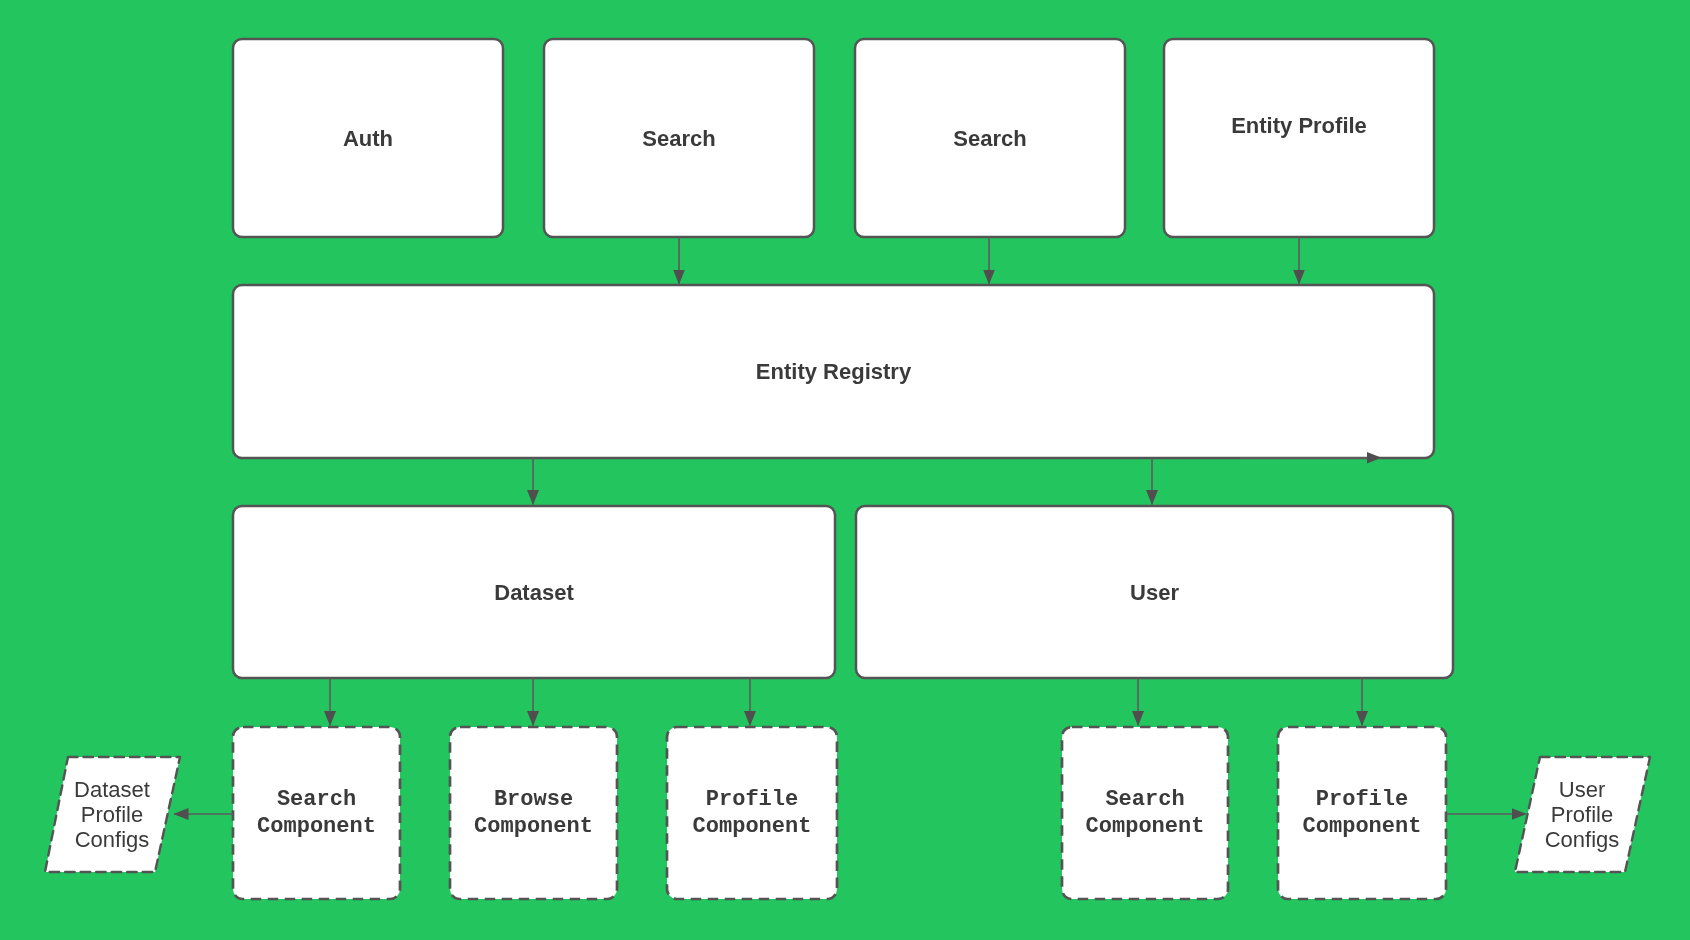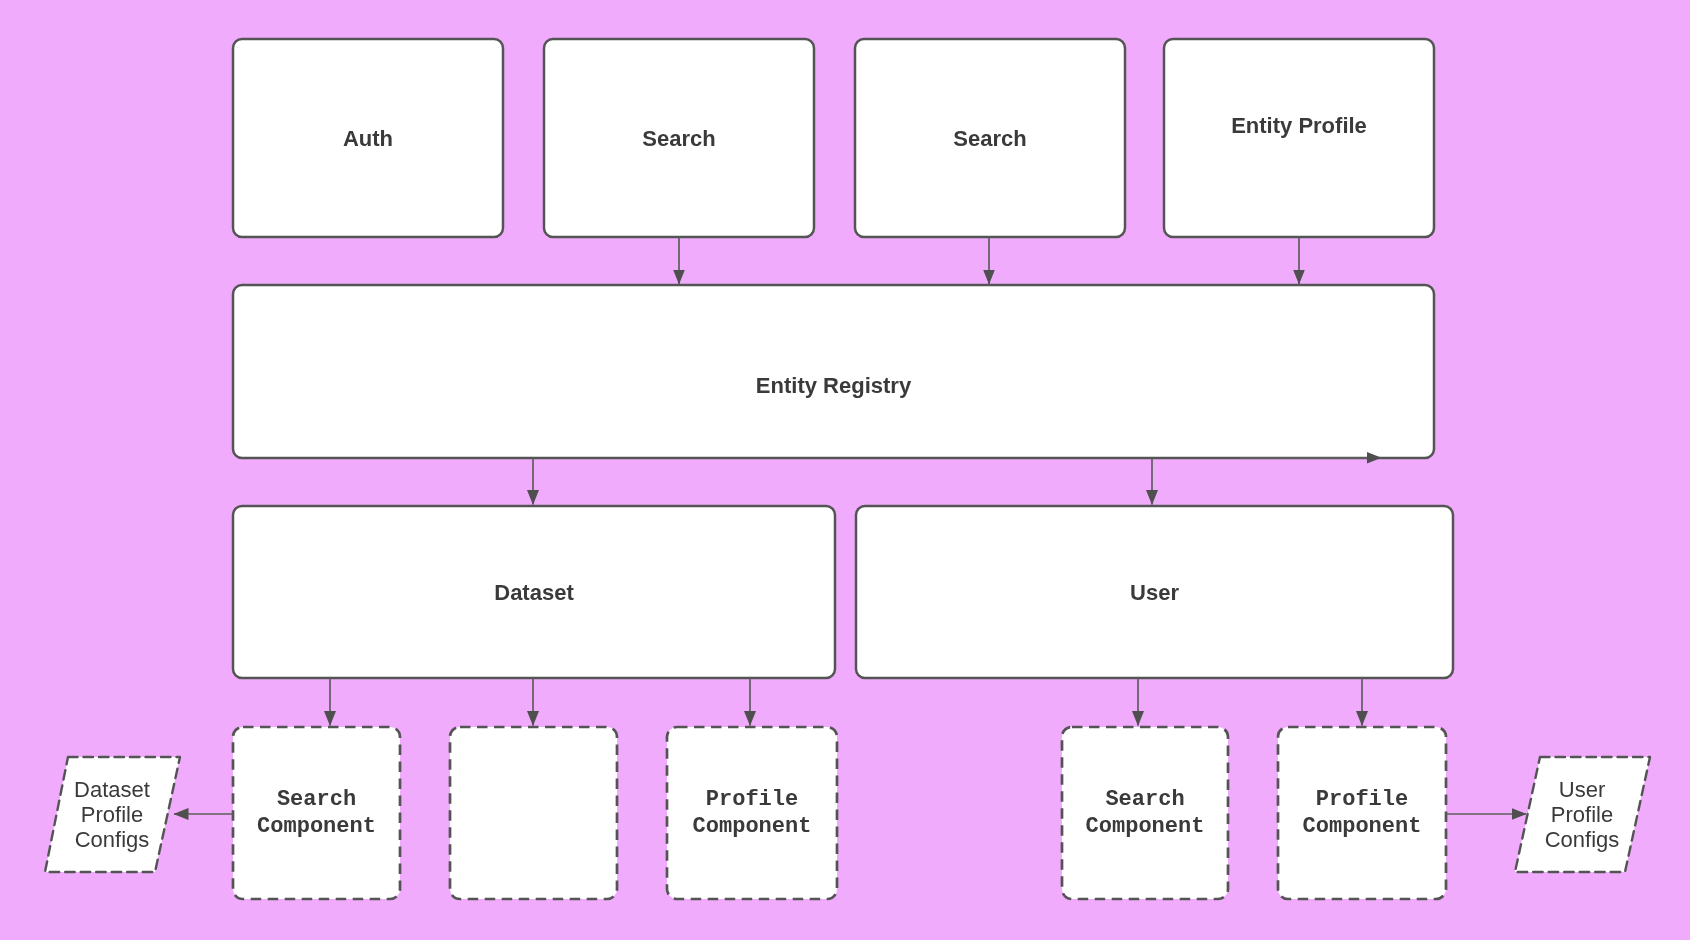--- a/index.html
+++ b/index.html
@@ -4,21 +4,21 @@
 <style>
   html, body {
     margin: 0;
     padding: 0;
     background: #ffffff;
   }
   .canvas {
     position: relative;
     width: 1690px;
     height: 940px;
-    background: #f0abfc;
+    background: #22c55e;
     font-family: "Liberation Sans", "DejaVu Sans", sans-serif;
     overflow: hidden;
   }
   .shapes {
     position: absolute;
     left: 0;
     top: 0;
   }
   .label {
     position: absolute;
@@ -95,28 +95,29 @@
   </svg>
 
   <div class="label" style="left:233px; top:39px; width:270px; height:198px;">Auth</div>
 
   <div class="label" style="left:544px; top:39px; width:270px; height:198px;">Search</div>
 
   <div class="label" style="left:855px; top:39px; width:270px; height:198px;">Search</div>
 
   <div class="label" style="left:1164px; top:26px; width:270px; height:198px;">Entity Profile</div>
 
-  <div class="label" style="left:233px; top:299px; width:1201px; height:173px;">Entity Registry</div>
+  <div class="label" style="left:233px; top:285px; width:1201px; height:173px;">Entity Registry</div>
 
   <div class="label" style="left:233px; top:506px; width:602px; height:172px;">Dataset</div>
 
   <div class="label" style="left:856px; top:506px; width:597px; height:172px;">User</div>
 
   <div class="label wrap" style="left:233px; top:727px; width:167px; height:172px;">Search Component</div>
 
+  <div class="label wrap" style="left:450px; top:727px; width:167px; height:172px;">Browse Component</div>
 
   <div class="label wrap" style="left:667px; top:727px; width:170px; height:172px;">Profile Component</div>
 
   <div class="label wrap" style="left:1062px; top:727px; width:166px; height:172px;">Search Component</div>
 
   <div class="label wrap" style="left:1278px; top:727px; width:168px; height:172px;">Profile Component</div>
 
   <div class="label para-label" style="left:44px; top:757px; width:136px; height:115px;">
     <span>Dataset</span>
     <span>Profile</span>

